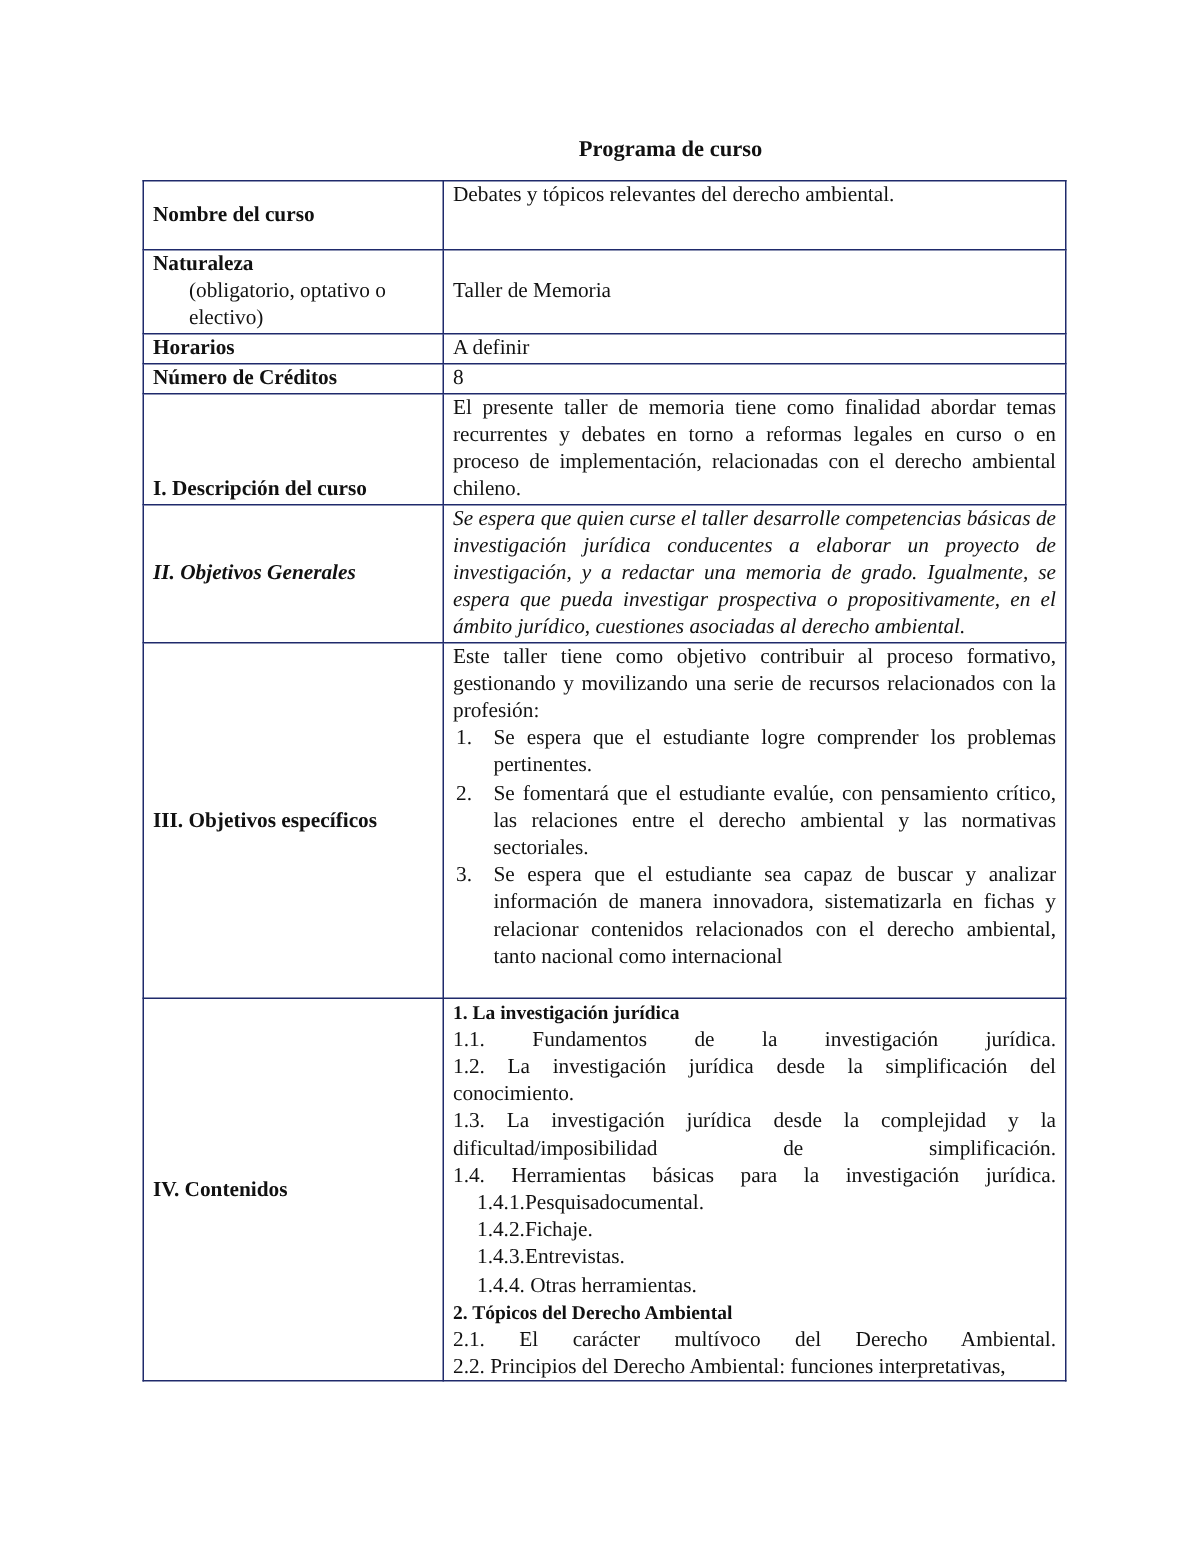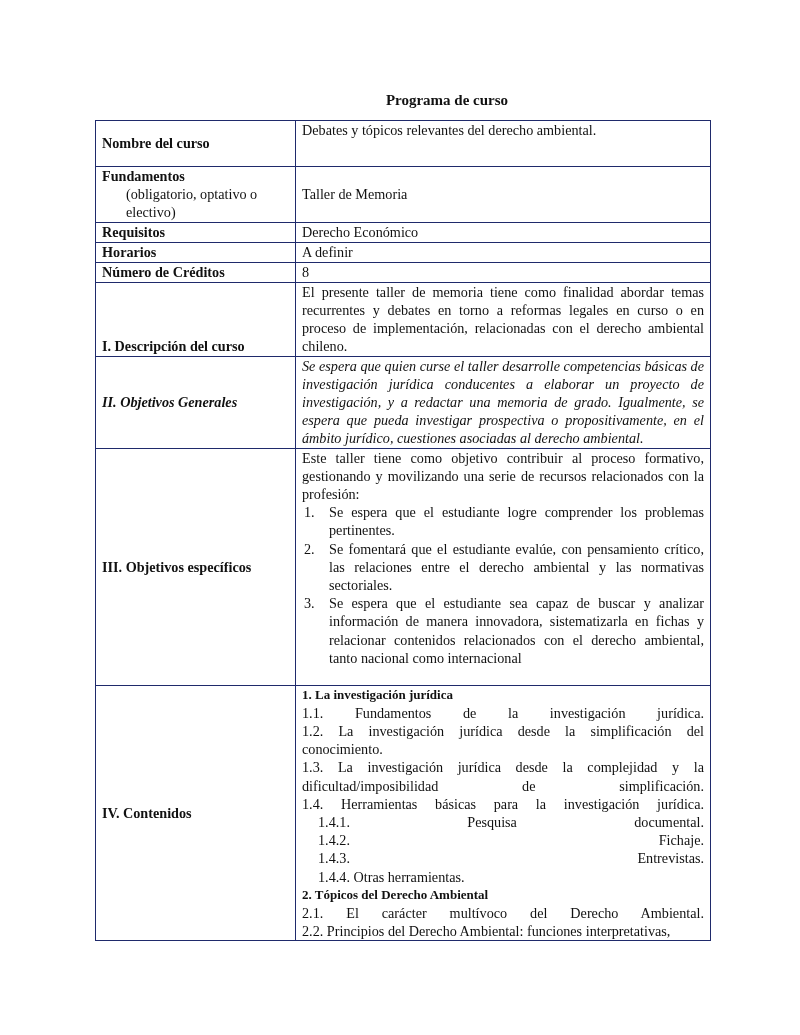--- a/index.html
+++ b/index.html
@@ -31,44 +31,40 @@
   .r2 td { height: 54px; }
   .r3 td, .r4 td, .r5 td { height: 19px; }
   .r6 td { height: 73px; }
   .r7 td { height: 90px; font-style: italic; }
   .r8 td { height: 236px; }
   .r9 td { height: 253px; }
   ol.objs { margin: 0; padding: 0 0 0 27px; list-style: none; }
   ol.objs li { position: relative; text-align: justify; }
   ol.objs li .num { position: absolute; left: -25px; }
   .section-head { font-weight: bold; font-size: 13px; }
-  .line-justify { display: flex; justify-content: space-between; }
+  .line-justify { display: flex; }
   .indent { padding-left: 16px; }
 </style>
 </head>
 <body>
 
 <div class="page-title">Programa de curso</div>
 
 <table class="course">
   <tbody>
       <tr class="r1">
     <td class="label middle">Nombre del curso</td>
     <td class="value">Debates y tópicos relevantes del derecho ambiental.</td>
   </tr>
   <tr class="r2">
     <td class="label">
-      <div>Fundamentos</div>
+      <div>Naturaleza</div>
       <div class="sub">(obligatorio, optativo o electivo)</div>
     </td>
     <td class="value" style="vertical-align: middle; margin-top: 25px;">Taller de Memoria</td>
-  </tr>
-  <tr class="r3">
-    <td class="label">Requisitos</td>
-    <td class="value">Derecho Económico</td>
   </tr>
   <tr class="r4">
     <td class="label">Horarios</td>
     <td class="value">A definir</td>
   </tr>
   <tr class="r5">
     <td class="label">Número de Créditos</td>
     <td class="value">8</td>
   </tr>
   <tr class="r6">

